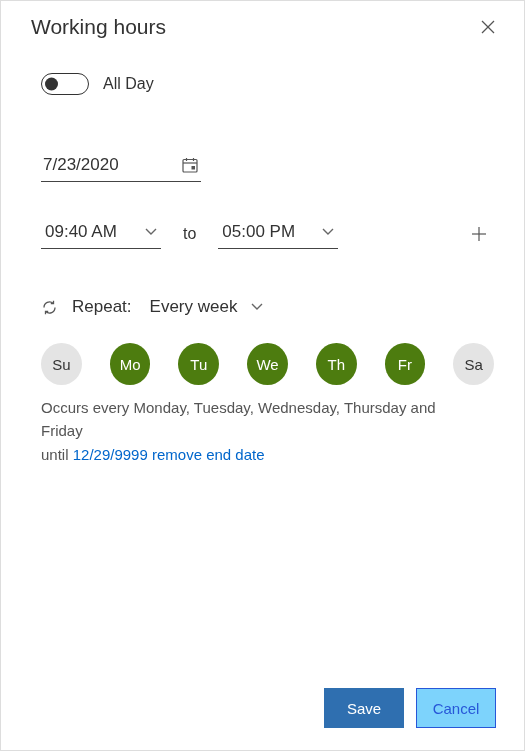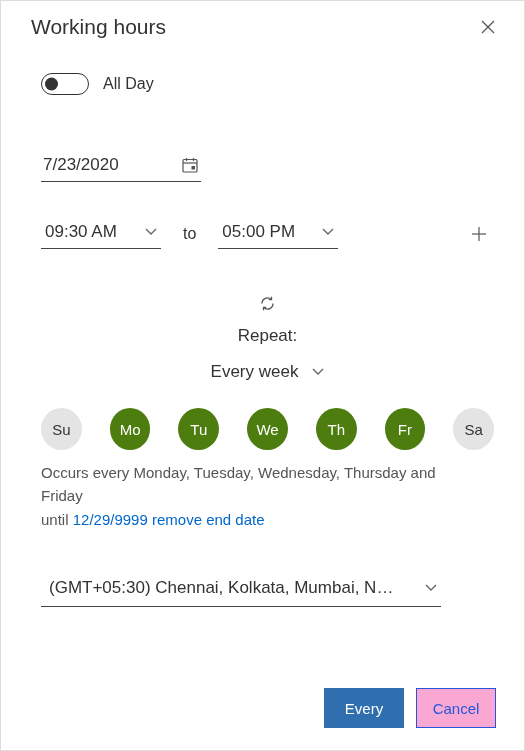--- a/index.html
+++ b/index.html
@@ -109,21 +109,20 @@
       cursor: pointer;
       color: #555;
     }
 
     
     .repeat-row {
       display: flex;
       align-items: center;
       gap: 14px;
       margin-top: 46px;
-      flex-direction: column;
     }
     .repeat-label { font-size: 17px; color: #333; }
     .repeat-select {
       display: flex; align-items: center; gap: 14px;
       cursor: pointer;
       padding: 2px 4px;
     }
     .repeat-value { font-size: 17px; color: #333; }
 
     
@@ -190,21 +189,21 @@
       cursor: pointer;
       display: flex; align-items: center; justify-content: center;
       font-family: inherit;
     }
     .btn-primary {
       background: #2f6fb0;
       color: #fff;
       border: 1px solid #2f6fb0;
     }
     .btn-secondary {
-      background: #f9a8d4;
+      background: #7dd3fc;
       color: #2757d8;
       border: 1px solid #2757d8;
     }
 
     svg { display: block; }
   </style>
 </head>
 <body>
 
 <div class="dialog-header">
@@ -238,21 +237,21 @@
           <line x1="5.5" y1="2" x2="5.5" y2="5"></line>
           <line x1="12.5" y1="2" x2="12.5" y2="5"></line>
           <rect x="10.5" y="10" width="3.5" height="3.5" fill="#555" stroke="none"></rect>
         </svg>
       </span>
     </div>
   </div>
 
   <div class="time-row">
     <div class="time-select">
-      <span class="time-text">09:30 AM</span>
+      <span class="time-text">09:40 AM</span>
       <span class="chev">
         <svg width="12" height="8" viewBox="0 0 12 8" fill="none" stroke="#666" stroke-width="1.4">
             <polyline points="1,1 6,6 11,1"></polyline>
           </svg>
       </span>
     </div>
     <span class="to-label">to</span>
     <div class="time-select">
       <span class="time-text">05:00 PM</span>
       <span class="chev">
@@ -315,30 +314,20 @@
       </div>
   </div>
 
   <div class="occurs-text">Occurs every Monday, Tuesday, Wednesday, Thursday and Friday</div>
   <div class="until-line">
     <span>until</span>
     <span class="link">12/29/9999</span>
     <span class="link">remove end date</span>
   </div>
 
-  <div class="row tz-row">
-    <div class="tz-select">
-      <span class="tz-text">(GMT+05:30) Chennai, Kolkata, Mumbai, Ne...</span>
-      <span class="chev">
-        <svg width="12" height="8" viewBox="0 0 12 8" fill="none" stroke="#666" stroke-width="1.4">
-            <polyline points="1,1 6,6 11,1"></polyline>
-          </svg>
-      </span>
-    </div>
-  </div>
 
   <div style="height:120px"></div>
 </div>
 
 <div class="footer">
-  <div class="btn btn-primary">Every</div>
+  <div class="btn btn-primary">Save</div>
   <div class="btn btn-secondary">Cancel</div>
 </div>
 
 </body></html>

